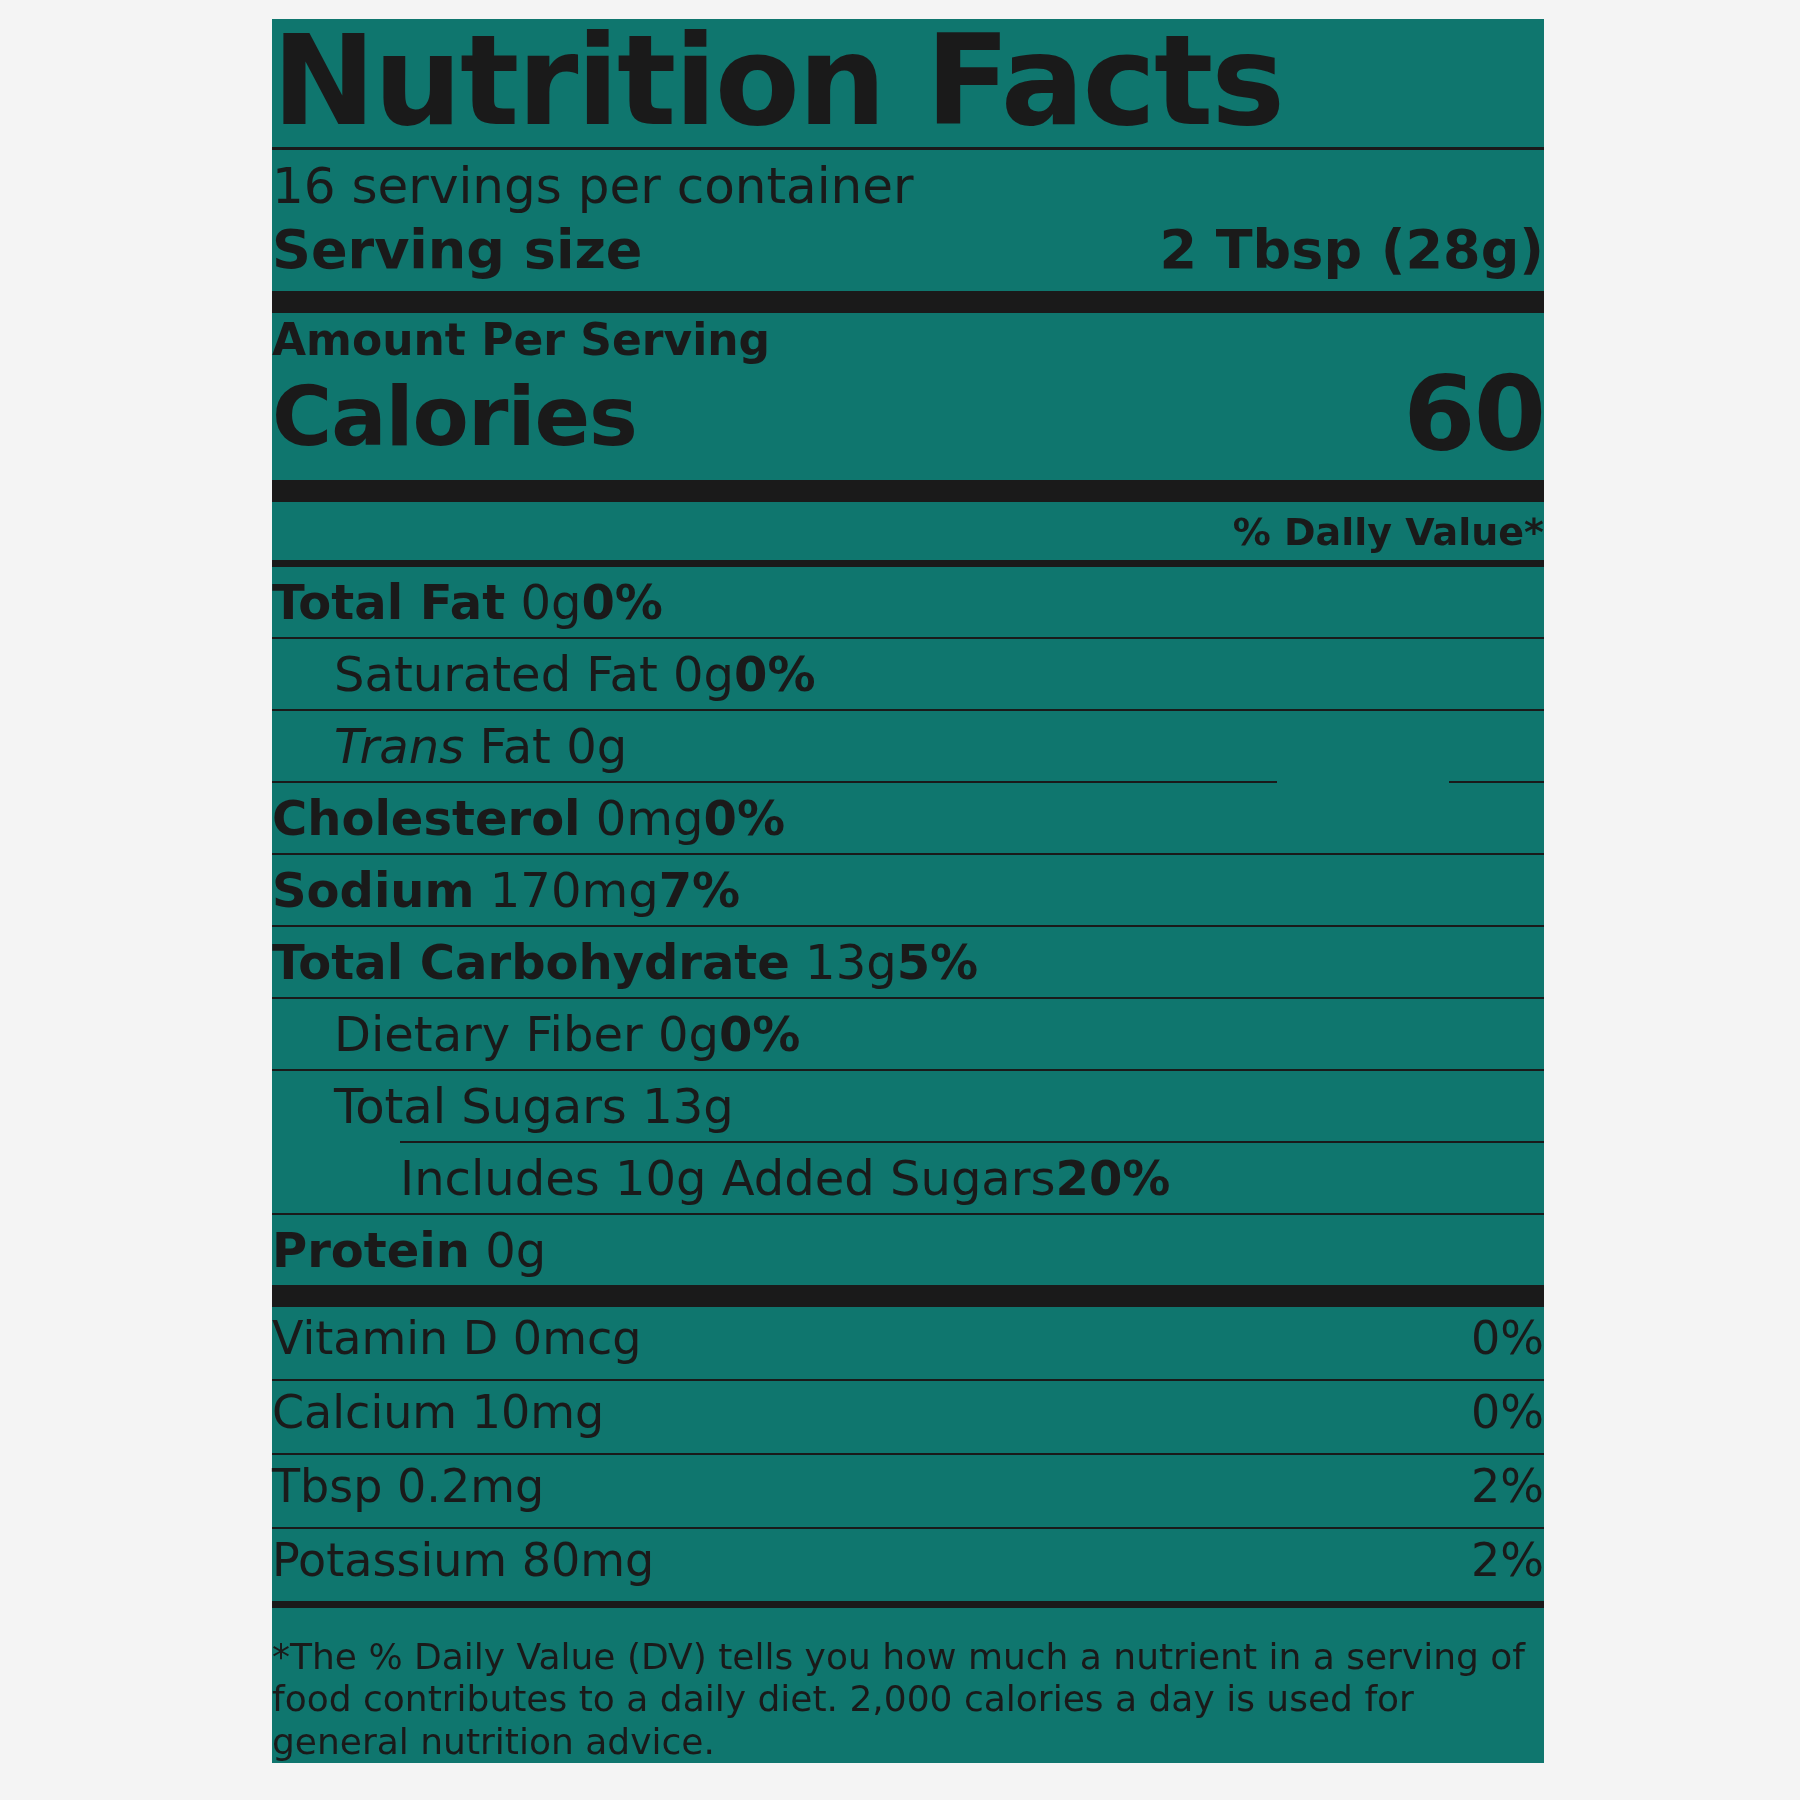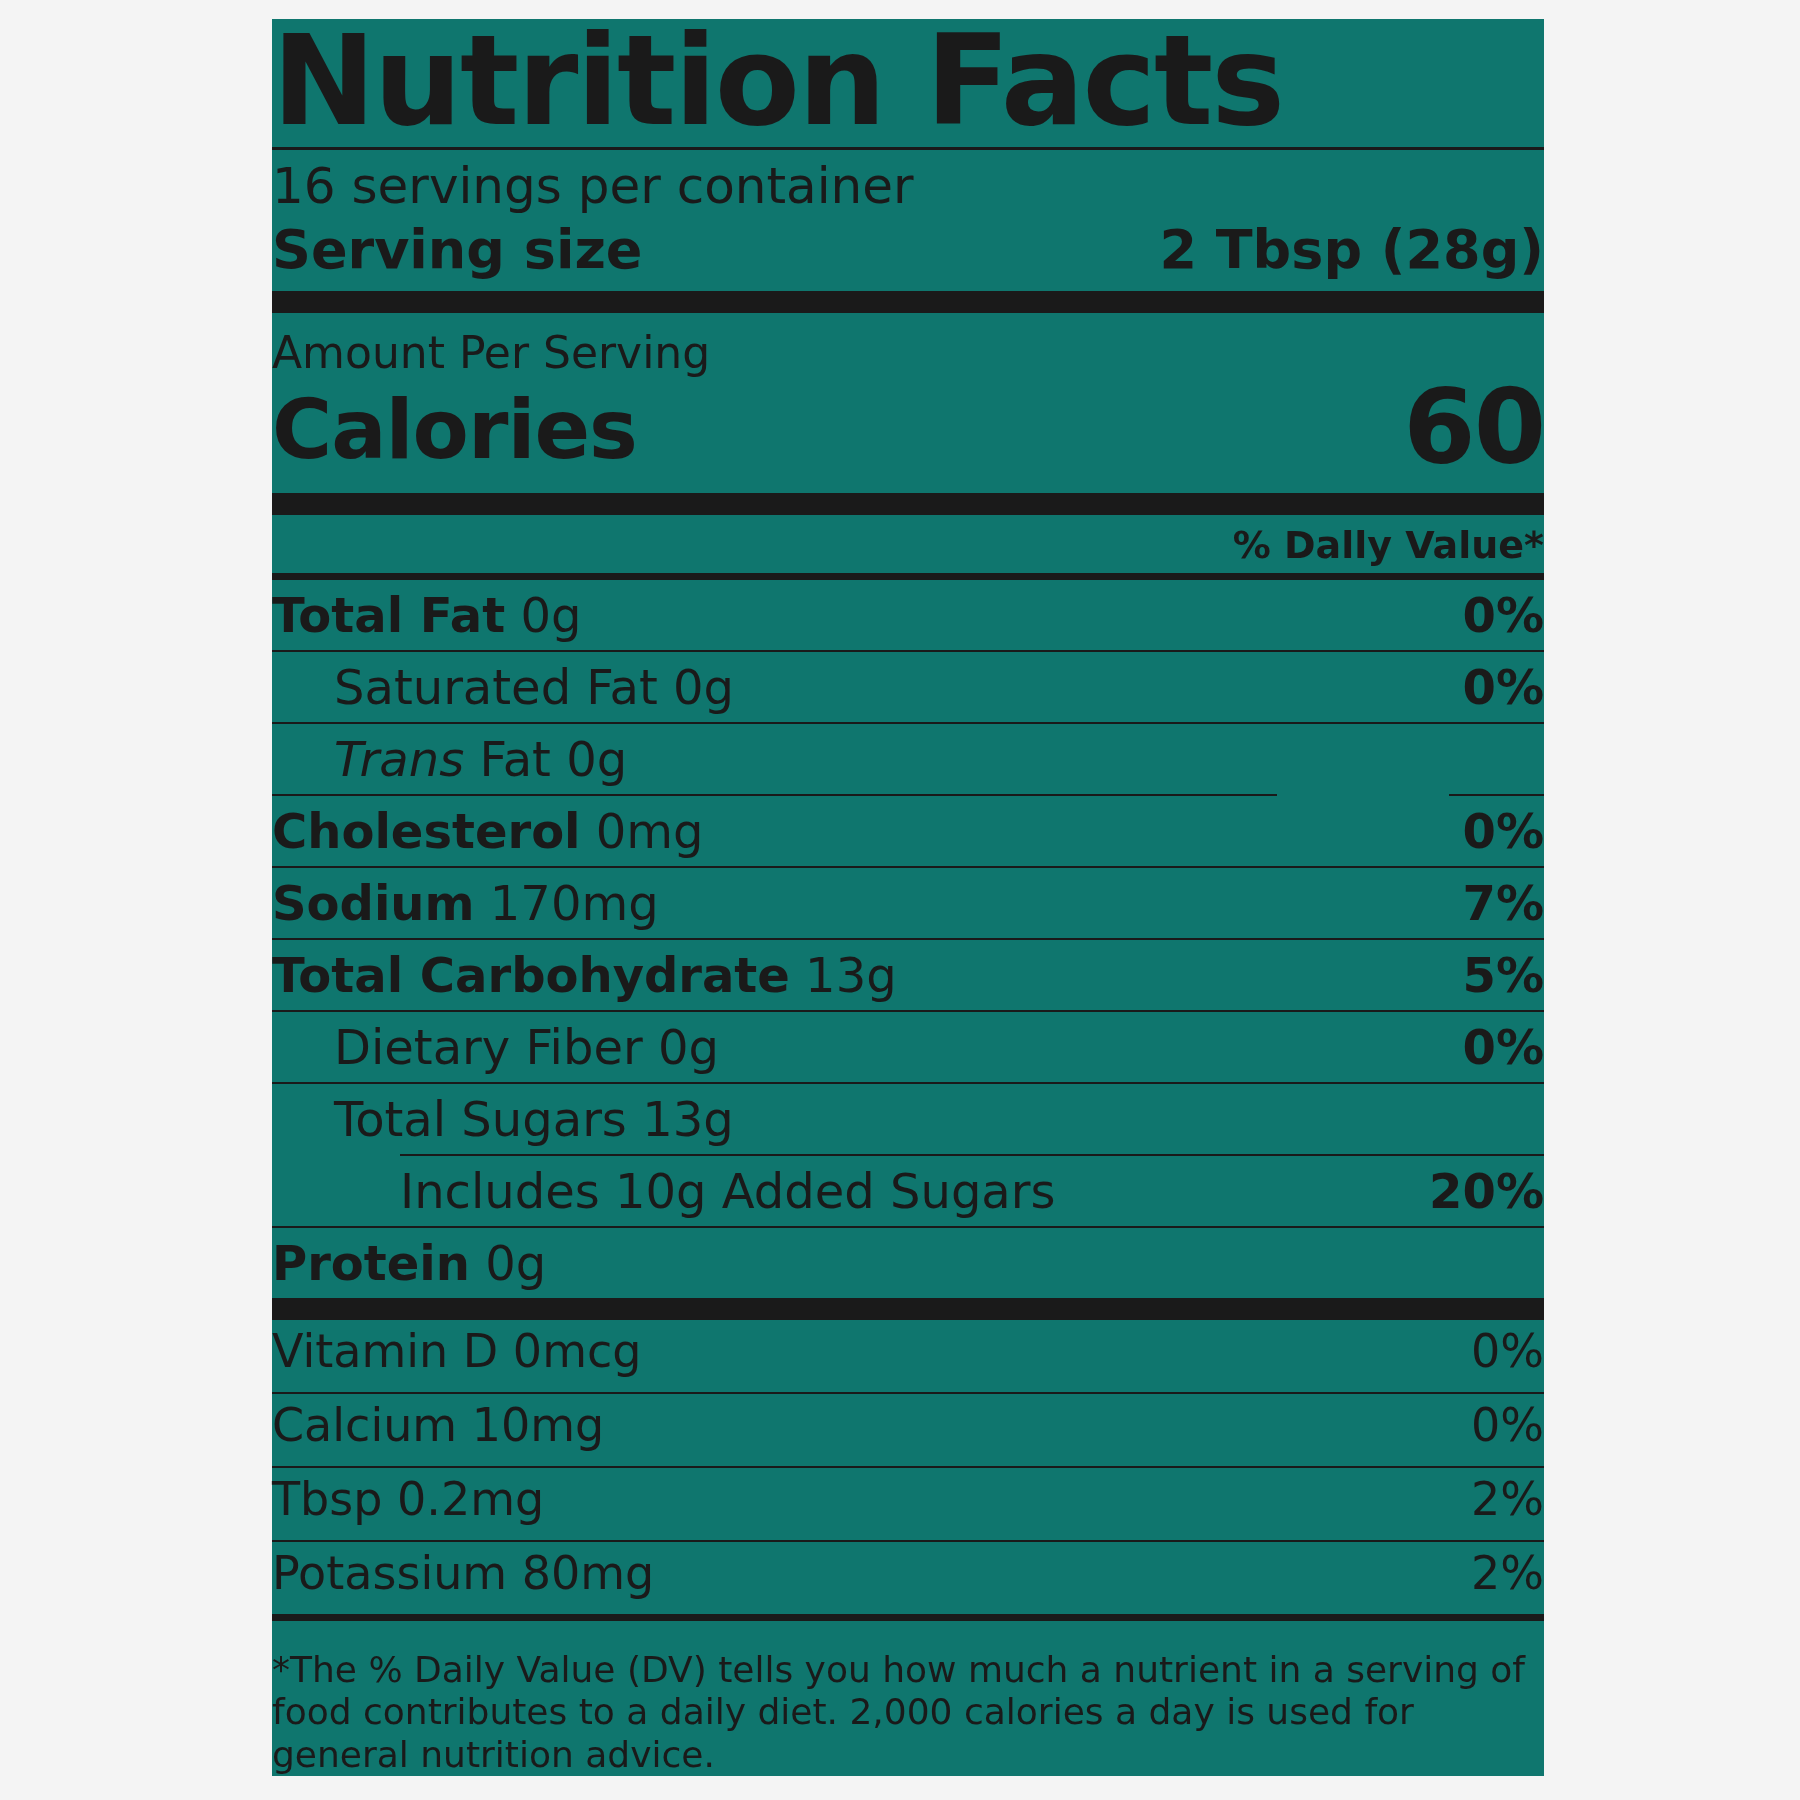--- a/index.html
+++ b/index.html
@@ -49,22 +49,22 @@
     justify-content: space-between;
     align-items: baseline;
     font-size: 54px;
     font-weight: bold;
     padding-top: 2px;
     padding-bottom: 10px;
   }
 
   .amount-per {
     font-size: 44px;
-    font-weight: normal;
-    padding-top: 14px;
+    font-weight: bold;
+    padding-top: 1px;
   }
 
   .calories-row {
     display: flex;
     justify-content: space-between;
     align-items: flex-end;
     padding-bottom: 16px;
   }
   .calories-label {
     font-size: 82px;
@@ -81,21 +81,21 @@
   .dv-header {
     text-align: right;
     font-size: 38px;
     font-weight: bold;
     padding-top: 8px;
     padding-bottom: 6px;
   }
 
   .nrow {
     display: flex;
-    justify-content: space-between;
+    justify-content: flex-start;
     align-items: baseline;
     font-size: 48px;
     padding-top: 7px;
     padding-bottom: 7px;
   }
   .nrow .name b { font-weight: bold; }
   .indent1 { padding-left: 62px; }
   .indent2 { padding-left: 128px; }
   .pct { font-weight: bold; }
   .pct-light { font-weight: normal; }

